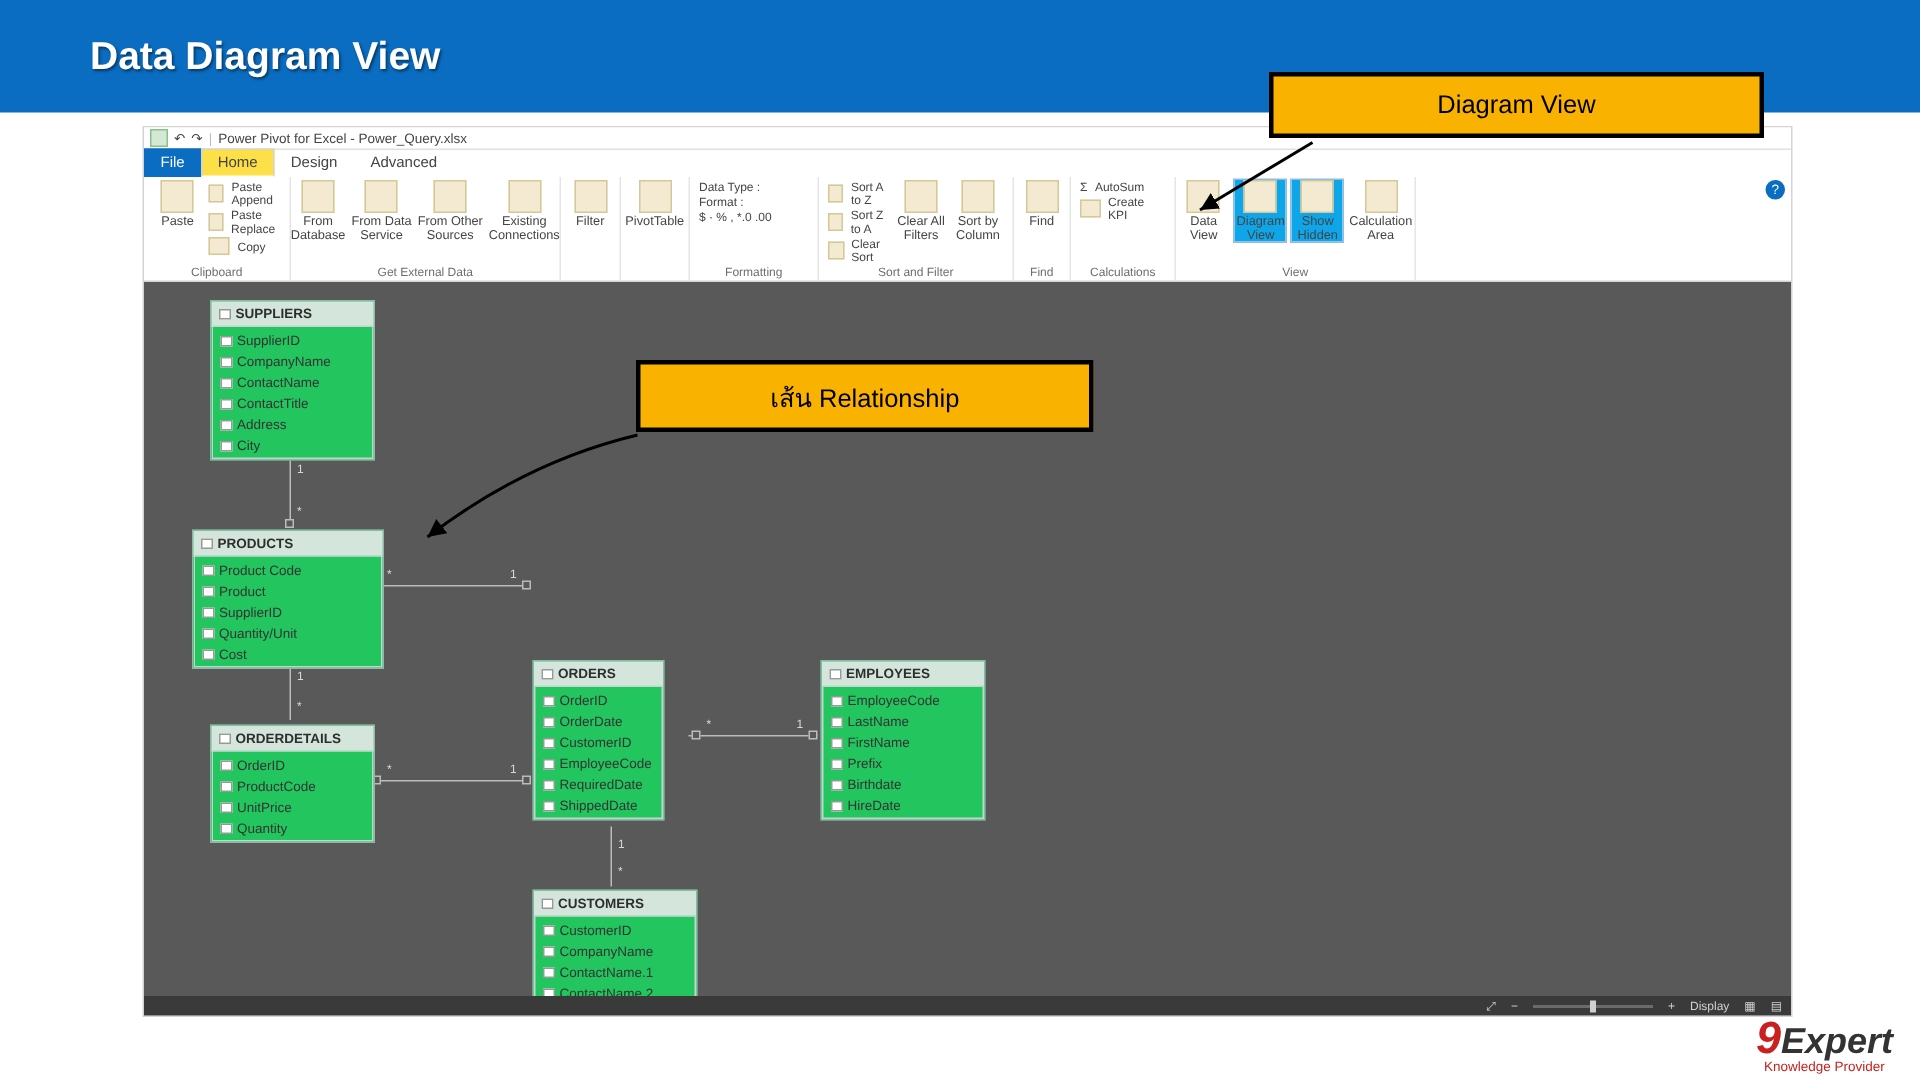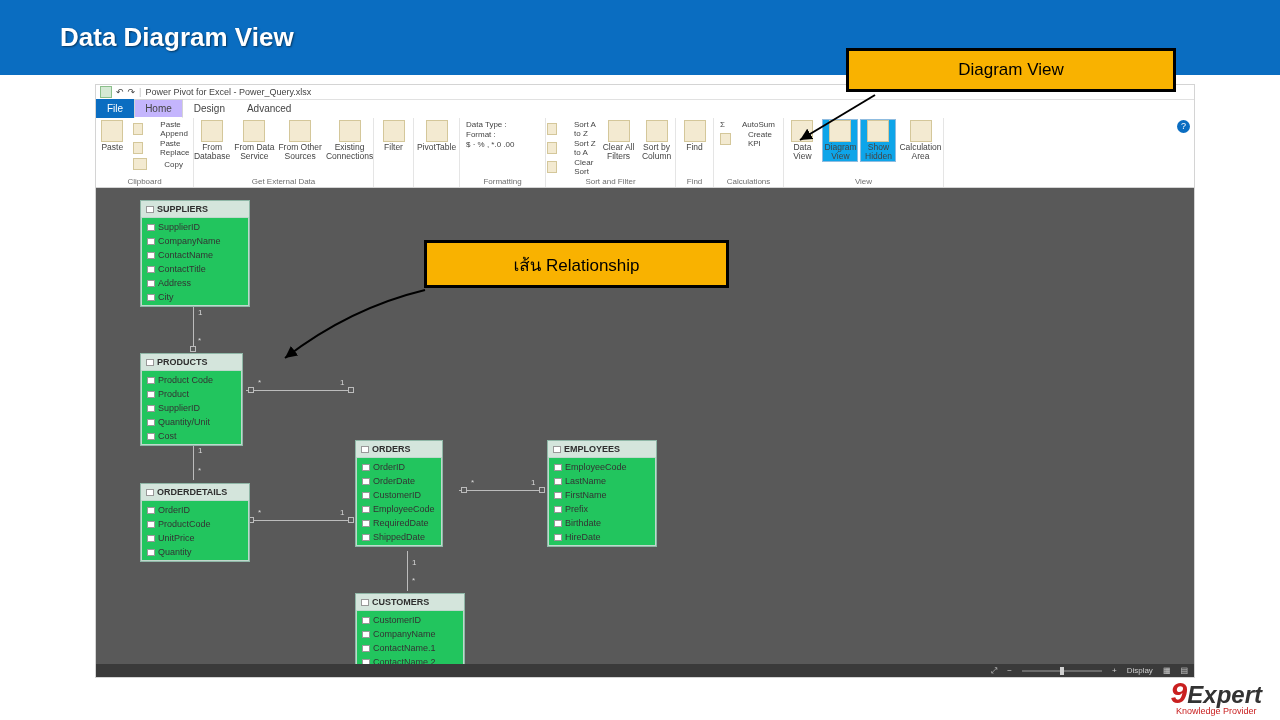--- a/index.html
+++ b/index.html
@@ -6,31 +6,31 @@
 body{width:1280px;height:720px;background:#fff;overflow:hidden;position:relative}
 .banner{background:#0a6dc1;height:75px;display:flex;align-items:center;padding-left:60px}
 .banner-title{color:#fff;font-size:26px;font-weight:600;text-shadow:1px 1px 2px rgba(0,0,0,.5)}
 .app-wrap{position:absolute;left:95px;top:84px;width:1100px;height:594px;background:#fff;border:1px solid #d4d4d4}
 .qat{height:15px;background:#fff;display:flex;align-items:center;gap:4px;padding:0 4px;font-size:9px;color:#444;border-bottom:1px solid #e1e1e1}
 .qat-ico{width:12px;height:12px;background:#d4e9d4;border:1px solid #8bbf8b}
 .qat-sep{color:#bbb}
 .tabbar{height:18px;display:flex;font-size:10px;align-items:flex-end}
 .tab{padding:3px 10px;border:1px solid transparent;color:#444}
 .tab.file{background:#0a6dc1;color:#fff;border-color:#0a6dc1}
-.tab.active{border:1px solid #d4d4d4;border-bottom:1px solid #fff;background:#c4b5fd}
+.tab.active{border:1px solid #d4d4d4;border-bottom:1px solid #fff;background:#fde047}
 .ribbon{height:70px;border-bottom:1px solid #d4d4d4;display:flex;font-size:8.5px;color:#444;background:#fff;position:relative}
 .rgroup{border-right:1px solid #e5e5e5;padding:2px 6px 0;display:flex;flex-direction:column;justify-content:space-between;align-items:center}
 .rgroup-row{display:flex;gap:4px;align-items:flex-start}
 .ritem{display:flex;flex-direction:column;align-items:center;gap:1px;min-width:34px;text-align:center;line-height:1.05;cursor:default}
 .ritem.sel{background:#0ea5e9;outline:1px solid #8fbce0}
 .rico{width:22px;height:22px;background:#f3ead1;border:1px solid #d4c79a}
 .rico.sm{width:14px;height:12px}
 .rlabel{font-size:8.5px}
 .rside{display:flex;flex-direction:column;gap:1px;font-size:8px;align-items:flex-start}
-.rside-row{display:flex;align-items:center;gap:17px}
+.rside-row{display:flex;align-items:center;gap:5px}
 .rgroup-name{font-size:8px;color:#6e6e6e;padding-bottom:1px;text-align:center;width:100%}
 .canvas{position:absolute;left:0;right:0;top:103px;bottom:13px;background:#595959;overflow:hidden}
 .tablebox{position:absolute;background:#22c55e;border:1px solid #8fb7a7;box-shadow:0 0 0 1px #bfd8cc inset}
 .tablebox-hdr{background:#d4e5dc;color:#2e2e2e;font-size:9px;font-weight:600;padding:3px 5px;border-bottom:1px solid #bfd8cc;display:flex;align-items:center;gap:3px}
 .tablebox-body{padding:2px 0}
 .fld{font-size:9px;color:#333;padding:2px 6px;display:flex;align-items:center;gap:3px}
 .fld-ico{width:8px;height:7px;border:1px solid #999;background:#fff}
 .rel-h{position:absolute;height:1px;background:#bcbcbc}
 .rel-v{position:absolute;width:1px;background:#bcbcbc}
 .rel-end{position:absolute;width:6px;height:6px;border:1px solid #bcbcbc;background:#595959}
@@ -284,21 +284,21 @@
             <div class="fld-ico"></div>
             <span>Address</span>
           </div>
           <div class="fld">
             <div class="fld-ico"></div>
             <span>City</span>
           </div>
         </div>
     </div>
 
-    <div class="tablebox" style="left:44px;top:165px;width:103px">
+    <div class="tablebox" style="left:32px;top:165px;width:128px">
       <div class="tablebox-hdr">
           <div class="fld-ico"></div>
           <span>PRODUCTS</span>
         </div>
       <div class="tablebox-body">
           <div class="fld">
             <div class="fld-ico"></div>
             <span>Product Code</span>
           </div>
           <div class="fld">

